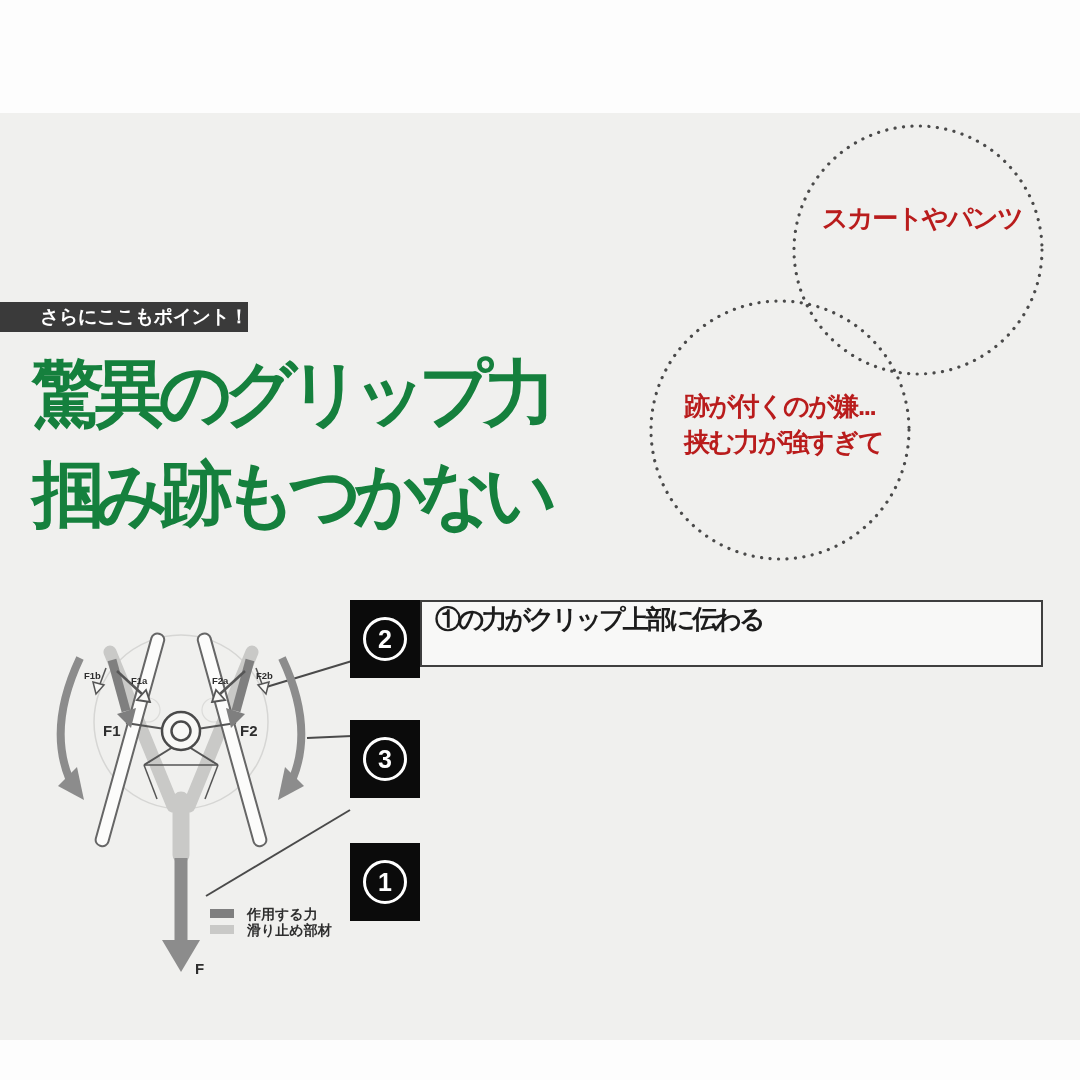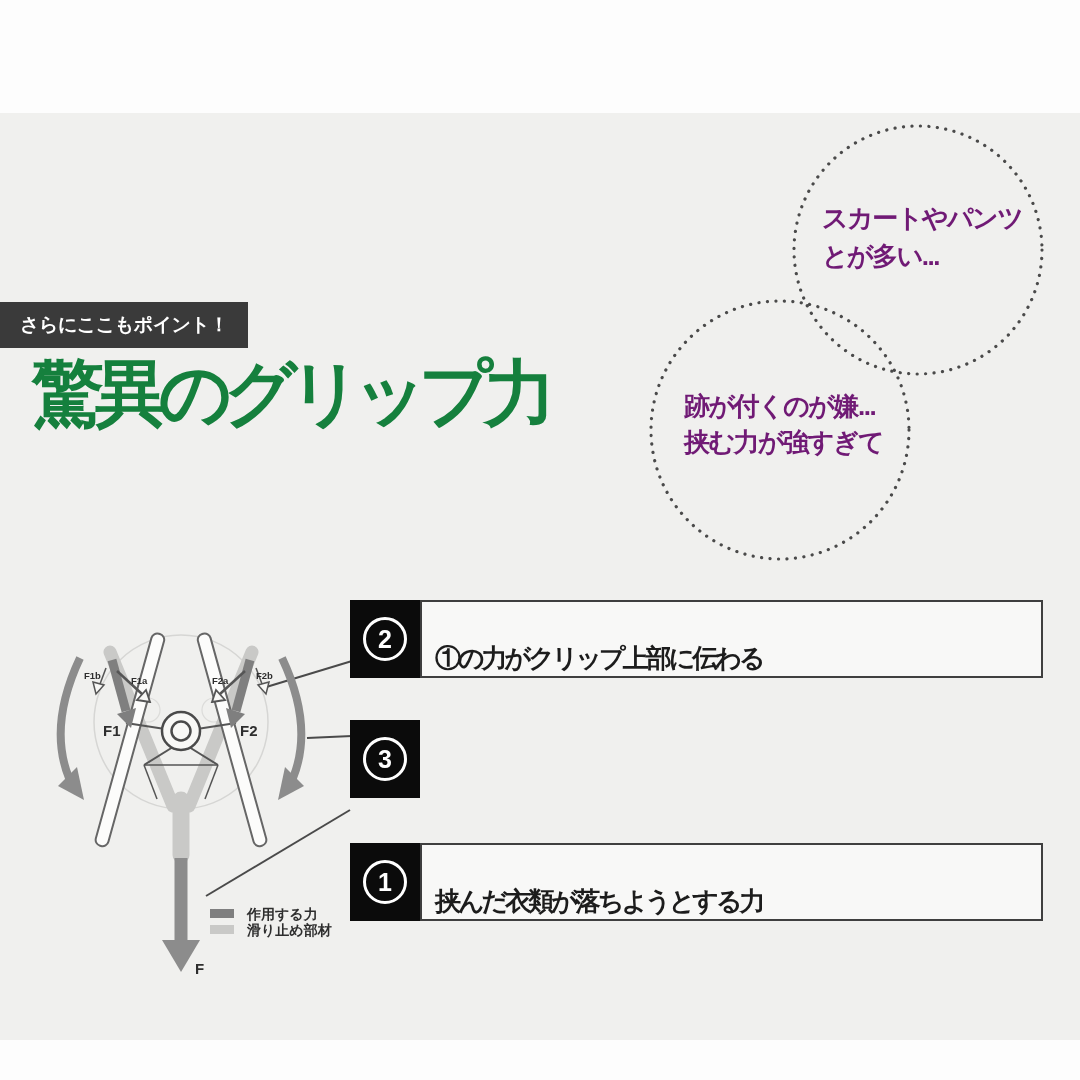--- a/index.html
+++ b/index.html
@@ -9,55 +9,55 @@
     font-family:"Liberation Sans", sans-serif;
   }
   .gray-panel{
     position:absolute;left:0;top:113px;width:1080px;height:927px;
     background:#f0f0ee;
   }
   
   #art{position:absolute;left:0;top:0;width:1080px;height:1080px;}
 
   .banner{
-    position:absolute;left:0;top:302px;width:248px;height:46px;
+    position:absolute;left:0;top:302px;width:248px;height:30px;
     background:#3a3a3a;color:#ffffff;
     font-size:19px;font-weight:bold;letter-spacing:-0.5px;
-    display:flex;align-items:center;justify-content:center;
+    display:flex;align-items:center;justify-content:flex-end;
   }
   .title{
     position:absolute;left:32px;top:344px;
     font-family:"Liberation Serif", serif;
     font-size:72px;font-weight:600;line-height:101px;
     letter-spacing:-0.12em;color:#15803d;white-space:nowrap;
   }
   .bubble-text{
-    position:absolute;color:#701a75;font-weight:bold;
+    position:absolute;color:#b91c1c;font-weight:bold;
     font-size:26px;letter-spacing:-1.5px;white-space:nowrap;
   }
   .bubble-text.b1{left:822px;top:199px;line-height:38px;}
   .bubble-text.b2{left:684px;top:388px;line-height:36px;}
 
   .step{position:absolute;left:350px;display:flex;align-items:stretch;}
   .step.s2{top:600px;}
   .step.s3{top:720px;}
   .step.s1{top:843px;}
   .badge-square{
     width:70px;height:78px;background:#0b0b0b;flex:0 0 auto;
     display:flex;align-items:center;justify-content:center;
   }
   .badge-circle{
     width:38px;height:38px;border:3px solid #ffffff;border-radius:50%;
     color:#ffffff;font-size:25px;font-weight:bold;line-height:38px;
     text-align:center;
   }
   .step-box{
-    box-sizing:border-box;width:623px;height:78px;margin-top:0;
+    box-sizing:border-box;width:623px;height:67px;margin-top:0;
     border:2px solid #3f3f3f;background:#f8f8f7;
-    display:flex;align-items:flex-end;padding-left:13px;
+    display:flex;align-items:flex-start;padding-left:13px;
   }
   .step-text{
     font-size:26px;font-weight:bold;letter-spacing:-3px;
     color:#1c1c1c;white-space:nowrap;
   }
 </style>
 </head>
 <body>
 
 <div class="gray-panel"></div>
@@ -147,25 +147,25 @@
     </g>
   </g>
 </svg>
 
 <div class="banner">
   <span>さらにここもポイント！</span>
 </div>
 
 <div class="title">
   <div>驚異のグリップ力</div>
+  <div>掴み跡もつかない</div>
 </div>
 
 <div class="bubble-text b1">
   <div>スカートやパンツ</div>
-  <div>とが多い...</div>
 </div>
 <div class="bubble-text b2">
   <div>跡が付くのが嫌...</div>
   <div>挟む力が強すぎて</div>
 </div>
 
 <div class="step s2">
   <div class="badge-square">
     <div class="badge-circle">2</div>
   </div>
@@ -175,16 +175,13 @@
 </div>
 <div class="step s3">
   <div class="badge-square">
     <div class="badge-circle">3</div>
   </div>
 </div>
 <div class="step s1">
   <div class="badge-square">
     <div class="badge-circle">1</div>
   </div>
-  <div class="step-box">
-    <span class="step-text">挟んだ衣類が落ちようとする力</span>
-  </div>
 </div>
 
 </body></html>

